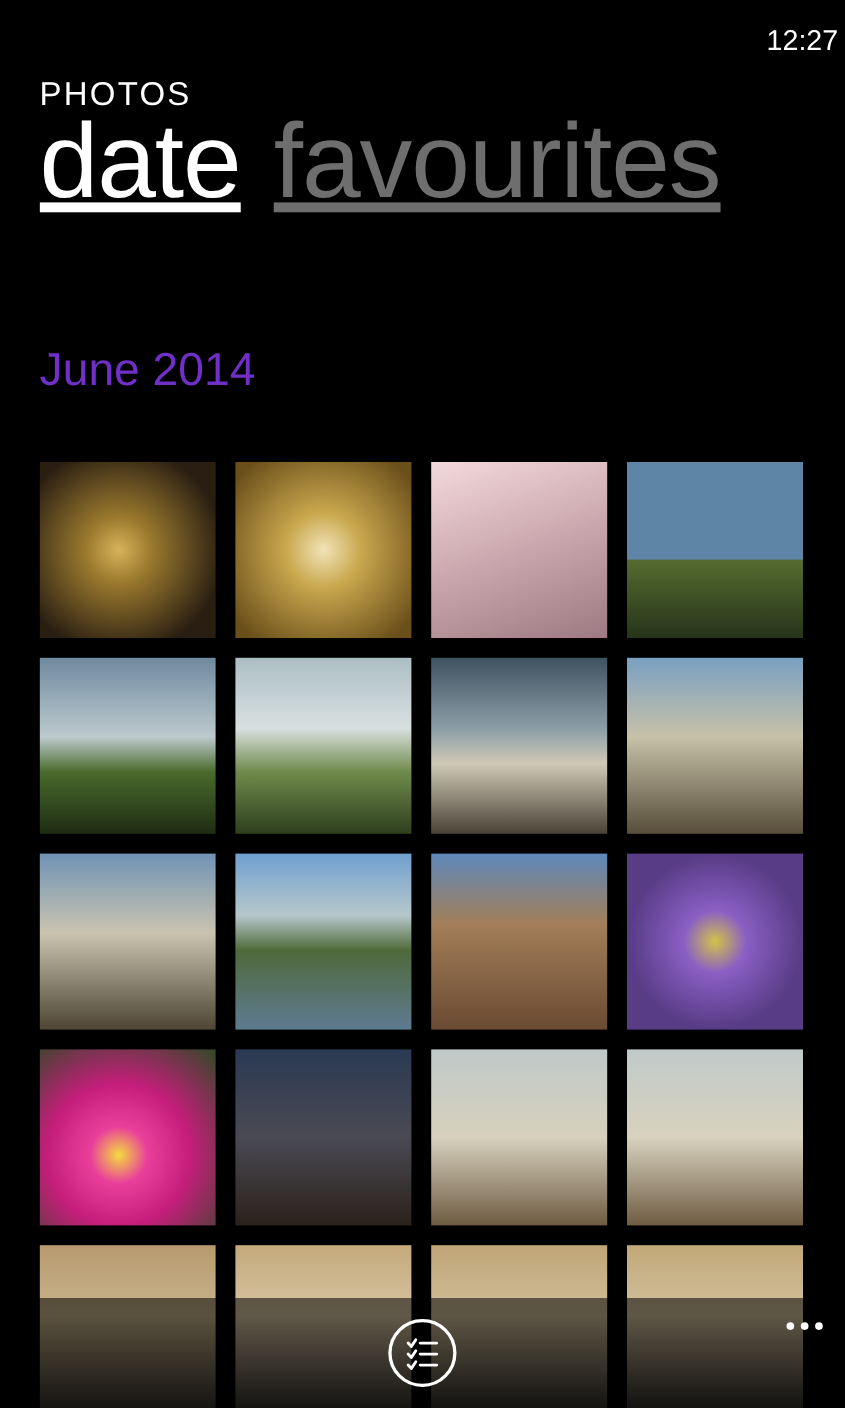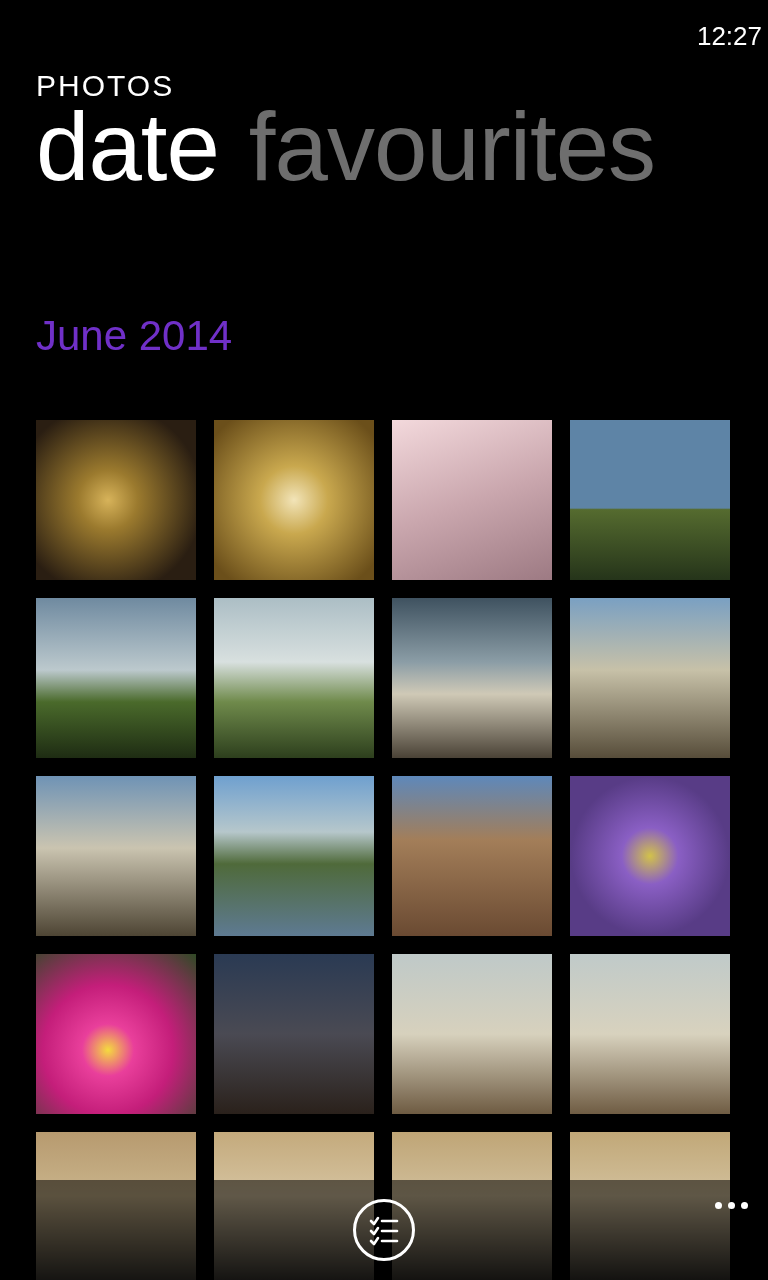--- a/index.html
+++ b/index.html
@@ -41,20 +41,21 @@
     margin-top: -6px;
   }
   .pivot {
     display: inline-block;
     font-size: 96px;
     font-weight: 300;
     letter-spacing: -1px;
     margin-right: 30px;
     color: #6e6e6e;
     line-height: 1.05;
+    text-decoration: underline;
   }
   .pivot.active { color: #ffffff; }
 
   .month-header {
     position: absolute;
     top: 312px;
     left: 36px;
     font-size: 42px;
     font-weight: 300;
     color: #7030c8;

